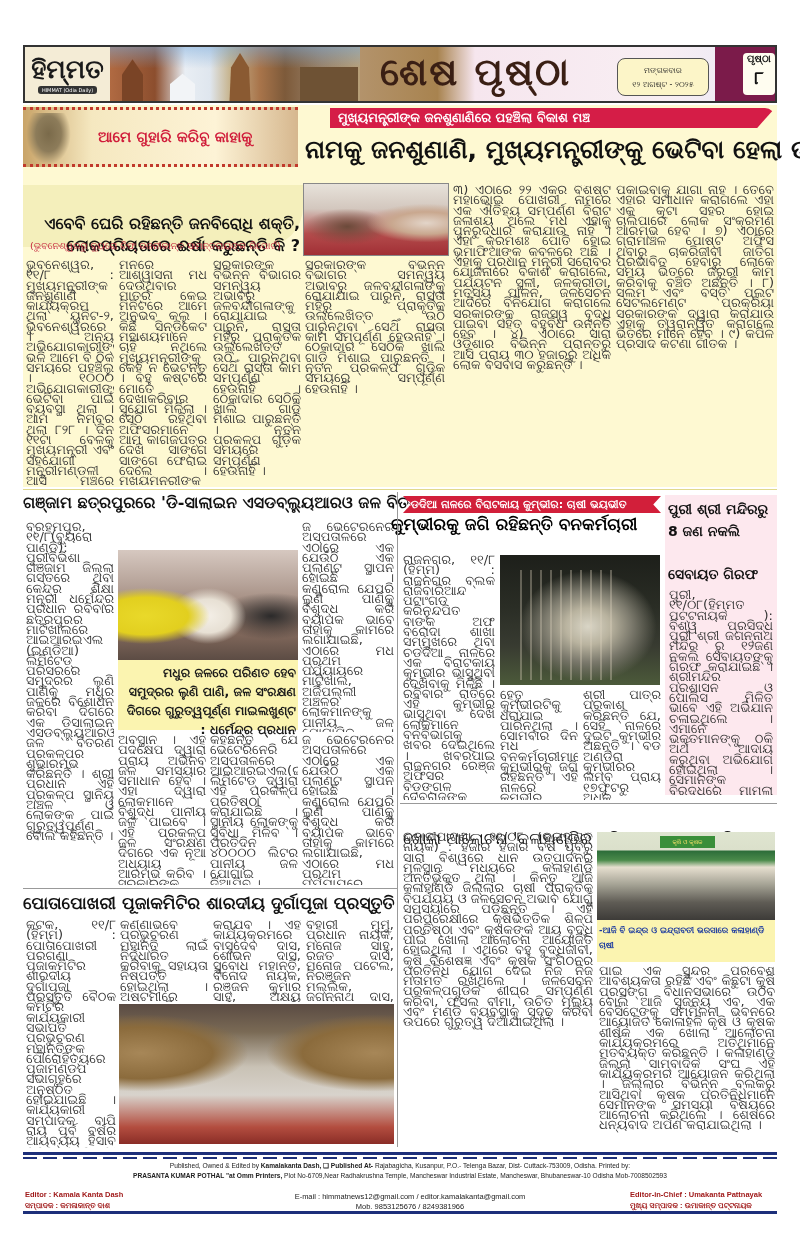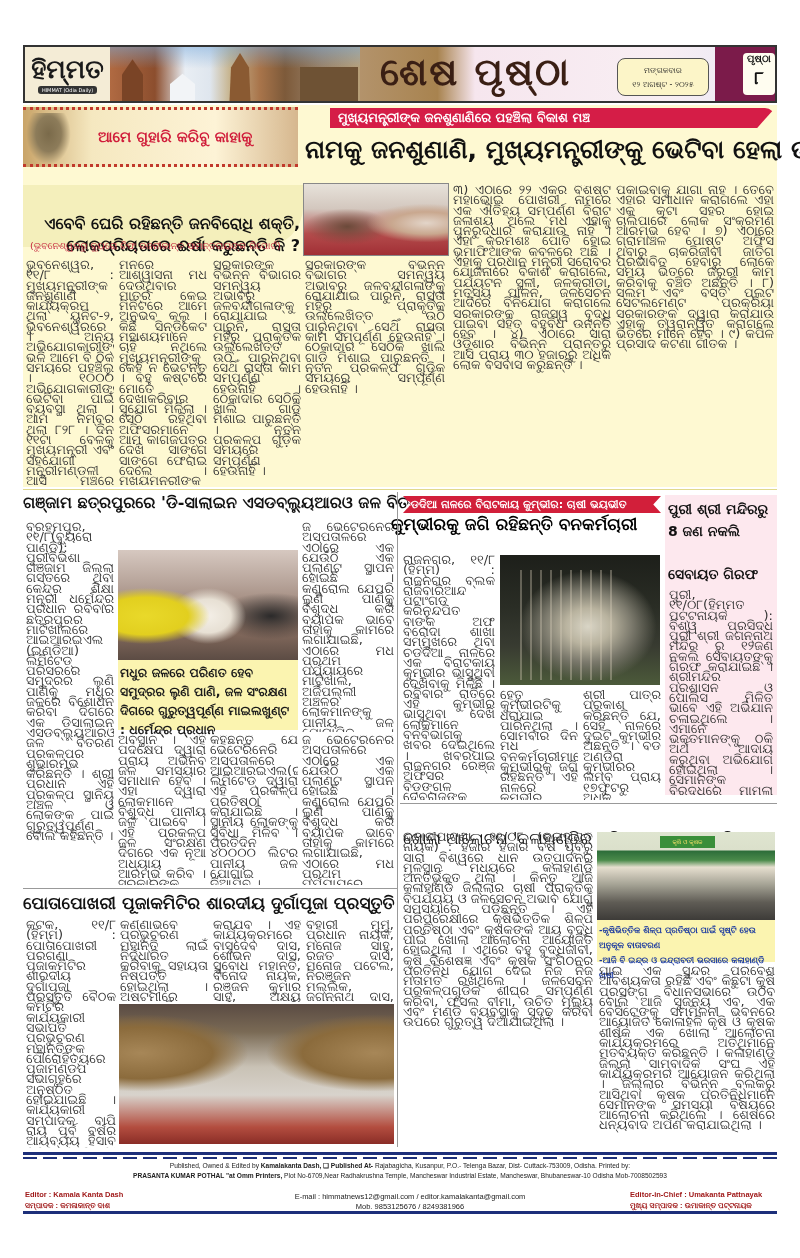--- a/index.html
+++ b/index.html
@@ -38,21 +38,21 @@
   .col-text { font-size: 13px; line-height: 10.3px; color: #333; text-align: justify; overflow: hidden; }
 
   
   .mid-left-headline { left: 23px; top: 493px; width: 370px; height: 26px; font-size: 16px; font-weight: bold; color: #111; white-space: nowrap; }
   .photo-mid-left { left: 118px; top: 550px; width: 180px; height: 110px; background:
       radial-gradient(ellipse at 15% 60%, #e9d92a 0%, #e2cf1f 20%, rgba(0,0,0,0) 30%),
       radial-gradient(ellipse at 50% 60%, #f4efe7 0%, #e7e0d4 18%, rgba(0,0,0,0) 30%),
       radial-gradient(ellipse at 85% 60%, #2b2a2a 0%, rgba(0,0,0,0) 25%),
       linear-gradient(180deg, #d6c8c0 0%, #b7a49a 30%, #8a6f61 70%, #5c4c44 100%); }
   .mid-quote-box { left: 118px; top: 660px; width: 180px; height: 70px; background: #fbf4b0; }
-  .mid-quote { left: 120px; top: 663px; width: 176px; font-size: 12.5px; font-weight: bold; color: #1a1a1a; line-height: 19px; text-align: left; }
+  .mid-quote { left: 120px; top: 663px; width: 176px; font-size: 12.5px; font-weight: bold; color: #1a1a1a; line-height: 19px; text-align: right; }
 
   .red-tag { left: 403px; top: 496px; width: 258px; height: 17px; background: #d21f3a; color: #fff; font-size: 11px; font-weight: bold; text-align:left; line-height:17px; clip-path: polygon(0 0, 100% 0, 97% 50%, 100% 100%, 0 100%, 3% 50%); }
   .croc-headline { left: 391px; top: 514px; width: 265px; font-size: 17px; font-weight: bold; color: #000000; white-space: nowrap; }
   .croc-photo { left: 500px; top: 555px; width: 160px; height: 130px; background:
       radial-gradient(ellipse at 55% 55%, #d9d5c6 0%, #b9b39f 18%, #7c7a6d 35%, rgba(0,0,0,0) 55%),
       linear-gradient(180deg, #1d1f1a 0%, #2a2d25 40%, #383b31 70%, #4c5a3a 100%); }
   .croc-bars { left: 520px; top: 570px; width: 100px; height: 110px; background: repeating-linear-gradient(90deg, rgba(220,210,190,0.35) 0px, rgba(220,210,190,0.35) 2px, transparent 2px, transparent 10px); }
   .puri-box { left: 665px; top: 495px; width: 112px; height: 300px; background: #fde8ee; }
   .puri-headline { left: 668px; top: 498px; width: 108px; font-size: 14px; font-weight: bold; color: #111; line-height: 22px; }
   .puri-sub { left: 668px; top: 544px; width: 108px; font-size: 14px; font-weight: bold; color: #111; }
@@ -155,21 +155,20 @@
 </div>
 <div class="abs puri-sub" style="top:566px;">ସେବାୟତ ଗିରଫ</div>
 <div class="abs col-text" style="left:669px;top:590px;width:104px;height:205px;">ପୁରୀ, ୧୧/୦୮(ହିମ୍ମତ ପଟ୍ଟନାୟକ ): ବିଶ୍ୱ ପ୍ରସିଦ୍ଧ ପୁରୀ ଶ୍ରୀ ଜଗନ୍ନାଥ ମନ୍ଦିର ରୁ ୧୨ଜଣ ନକଲି ସେବାୟତଙ୍କୁ ଗିରଫ କରାଯାଇଛି । ଶ୍ରୀମନ୍ଦିର ପ୍ରଶାସନ ଓ ପୋଲିସ ମିଳିତ ଭାବେ ଏହି ଅଭିଯାନ ଚଳାଇଥିଲେ । ଏମାନେ ଭକ୍ତମାନଙ୍କୁ ଠକି ଅର୍ଥ ଆଦାୟ କରୁଥିବା ଅଭିଯୋଗ ହୋଇଥିଲା । ସେମାନଙ୍କ ବିରୁଦ୍ଧରେ ମାମଲା ରୁଜୁ କରାଯାଇ ଅନୁସନ୍ଧାନ ଆରମ୍ଭ ହୋଇଛି । ଦେବୋତ୍ତର ମନ୍ତ୍ରୀ ଏବଂ ସୁପରିଟେଣ୍ଡେଣ୍ଟ ଏହି ପଦକ୍ଷେପକୁ ସ୍ୱାଗତ କରିଛନ୍ତି । ଆଗକୁ ମଧ ଏଭଳି ଅଭିଯାନ ଜାରି ରହିବ ବୋଲି ପୋଲିସ ଜଣାଇଛି ।</div>
 
 <div class="abs kal-headline">ଖୋଲା ଆଲୋଚନା 'କଳାହାଣ୍ଡିର କୃଷି ଓ କୃଷକ' ଅନୁଷ୍ଠିତ</div>
 <div class="abs col-text" style="left:403px;top:832px;width:190px;height:315px;">ଭବାନୀପାଟଣା, ୧୧/୦୮ (କଳାହାଣ୍ଡି ନାୟକ) : ହଜାର ହଜାର ବର୍ଷ ପୂର୍ବରୁ ସାରା ବିଶ୍ୱରେ ଧାନ ଉତ୍ପାଦନର ମୂଳସ୍ଥାନ ମଧ୍ୟରେ କଳାହାଣ୍ଡି ଅନ୍ତର୍ଭୁକ୍ତ ଥିଲା । କିନ୍ତୁ ଆଜି କଳାହାଣ୍ଡି ଜିଲ୍ଲାର ଚାଷୀ ପ୍ରାକୃତିକ ବିପର୍ଯ୍ୟୟ ଓ ଜଳସେଚନ ଅଭାବ ଯୋଗୁଁ ସମସ୍ୟାରେ ପଡ଼ିଛନ୍ତି । ଏହି ପରିପ୍ରେକ୍ଷୀରେ କୃଷିଭିତ୍ତିକ ଶିଳ୍ପ ପ୍ରତିଷ୍ଠା ଏବଂ କୃଷକଙ୍କ ଆୟ ବୃଦ୍ଧି ପାଇଁ ଖୋଲା ଆଲୋଚନା ଆୟୋଜିତ ହୋଇଥିଲା । ଏଥିରେ ବହୁ ବୁଦ୍ଧିଜୀବୀ, କୃଷି ବିଶେଷଜ୍ଞ ଏବଂ କୃଷକ ସଂଗଠନର ପ୍ରତିନିଧି ଯୋଗ ଦେଇ ନିଜ ନିଜ ମତାମତ ରଖିଥିଲେ । ଜଳସେଚନ ପ୍ରକଳ୍ପଗୁଡିକ ଶୀଘ୍ର ସମ୍ପୂର୍ଣ୍ଣ କରିବା, ଫସଲ ବୀମା, ଉଚିତ ମୂଲ୍ୟ ଏବଂ ମଣ୍ଡି ବ୍ୟବସ୍ଥାକୁ ସୁଦୃଢ଼ କରିବା ଉପରେ ଗୁରୁତ୍ୱ ଦିଆଯାଇଥିଲା ।</div>
 <div class="abs kal-photo"></div>
 <div class="abs kal-banner">କୃଷି ଓ କୃଷକ</div>
 <div class="abs kal-sub-box"></div>
 <div class="abs kal-sub">
-  <div>-କୃଷିଭିତ୍ତିକ ଶିଳ୍ପ ପ୍ରତିଷ୍ଠା ପାଇଁ ସୃଷ୍ଟି ହେଉ ଅନୁକୂଳ ବାତାବରଣ</div>
   <div>-ଆଜି ବି ଇନ୍ଦ୍ର ଓ ଇନ୍ଦ୍ରାବତୀ ଭରସାରେ କଳାହାଣ୍ଡି ଚାଷୀ</div>
 </div>
 <div class="abs col-text" style="left:599px;top:966px;width:176px;height:181px;">ପାଇଁ ଏକ ସୁନ୍ଦର ପରିବେଶ ଆବଶ୍ୟକତା ରହିଛି ଏବଂ କିଛୁଟା କୃଷି ପ୍ରସଙ୍ଗ ବିଧାନସଭାରେ ଉଠିବ ବୋଲି ଆଜି ସୁଜନ୍ୟ ଏବ, ଏକ ବେସିଟେଙ୍କୁ ସମ୍ମିଳନୀ ଭବନରେ ଆୟୋଜିତ କୋଳାହଳି କୃଷି ଓ କୃଷକ ଶୀର୍ଷକ ଏକ ଖୋଲା ଆଲୋଚନା କାର୍ଯ୍ୟକ୍ରମରେ ଅତିଥିମାନେ ମତବ୍ୟକ୍ତ କରିଛନ୍ତି । କଳାହାଣ୍ଡି ଜିଲ୍ଲା ସାମ୍ବାଦିକ ସଂଘ ଏହି କାର୍ଯ୍ୟକ୍ରମର ଆୟୋଜନ କରିଥିଲା । ଜିଲ୍ଲାର ବିଭିନ୍ନ ବ୍ଲକରୁ ଆସିଥିବା କୃଷକ ପ୍ରତିନିଧିମାନେ ସେମାନଙ୍କ ସମସ୍ୟା ବିଷୟରେ ଆଲୋଚନା କରିଥିଲେ । ଶେଷରେ ଧନ୍ୟବାଦ ଅର୍ପଣ କରାଯାଇଥିଲା ।</div>
 
 <div class="abs bot-headline">ପୋତାପୋଖରୀ ପୂଜାକମିଟିର ଶାରଦୀୟ ଦୁର୍ଗାପୂଜା ପ୍ରସ୍ତୁତି</div>
 <div class="abs col-text" style="left:26px;top:920px;width:90px;height:228px;">କଟକ, ୧୧/୮ (ହିମ୍ମ) : ପୋତାପୋଖରୀ ପରଗଣା ପୂଜାକମିଟିର ଶାରଦୀୟ ଦୁର୍ଗାପୂଜା ପ୍ରସ୍ତୁତି ବୈଠକ କମିଟିର କାର୍ଯ୍ୟକାରୀ ସଭାପତି ପ୍ରଭୁଚରଣ ମହାନ୍ତିଙ୍କ ପୌରୋହିତ୍ୟରେ ପୂଜାମଣ୍ଡପ ସଭାଗୃହରେ ଅନୁଷ୍ଠିତ ହୋଇଯାଇଛି । କାର୍ଯ୍ୟକାରୀ ସମ୍ପାଦକ ବାପି ରାୟ ପୂର୍ବ ବର୍ଷର ଆୟବ୍ୟୟ ହିସାବ ପଠନ ପରେ ମା ଦୁର୍ଗାଙ୍କ ପୂଜା ବିଷୟକୁ ନେଇ ଆଲୋଚନା ହୋଇଥିଲା । ଆସନ୍ତା ନବରାତ୍ରରେ ମା ଦୁର୍ଗାଙ୍କ ମୂର୍ତ୍ତିଗଠନ ନିମନ୍ତେ ମାଟି ଅନୁକୂଳ ଅନୁଷ୍ଠିତ ହେବ । ପୂଜାମଣ୍ଡପ ଓ ମନ୍ଦିର ଧଉଳା ହେବ । ପାଠ ଦୁର୍ଗାଙ୍କ ନିକଟରେ କର୍ଣ୍ଣାଭବେ ମନୋଜ ମହାରଣା ଏବଂ ବ୍ରହ୍ମଚାରୀଙ୍କ ନିକଟରେ</div>
 <div class="abs col-text" style="left:120px;top:920px;width:88px;height:82px;">କର୍ଣ୍ଣାଭବେ ପ୍ରଭୁଚରଣ ମହାନ୍ତି ଲାଇଁ ନିର୍ଦ୍ଧାରିତ କରିବାକୁ ସହାୟତା ନିଷ୍ପତ୍ତି ହୋଇଥିଲା । ଅଷ୍ଟମୀରେ ଆଧ୍ୟାତ୍ମିକ ଓ ନବମୀ ଓ ଦଶମୀରେ ସାଂସ୍କୃତିକ କାର୍ଯ୍ୟକ୍ରମ ହେବ । ଦଶମୀରେ ୫ହଜାର ଭକ୍ତଙ୍କୁ ଦହି ପଖାଳ ଭୋଜନ</div>
 <div class="abs col-text" style="left:213px;top:920px;width:88px;height:82px;">କରାଯିବ । ଏହି କାର୍ଯ୍ୟକ୍ରମରେ ବାସୁଦେବ ଦାସ, ଶୋଭନ ଦାସ, ସୁବୋଧ ମହାନ୍ତି, ବିନୋଦ ନାୟକ, ରଞ୍ଜନ କୁମାର ସାହୁ, ଅକ୍ଷୟ କୁମାର ସ୍ୱାଇଁ, କଳିଙ୍ଗ ଦାସ, ସଞ୍ଜୟ ଦାସ, ରମେଶ ଦାସ, ବୈକୁଣ୍ଠ</div>
 <div class="abs col-text" style="left:306px;top:920px;width:88px;height:82px;">ବିହାରୀ ମୁର୍ମୁ, ପ୍ରଧାନ ନାୟକ, ମନୋଜ ସାହୁ, ରଜତ ଦାସ, ମନୋଜ ପଟେଲ, ନିରଞ୍ଜନ ମଲ୍ଲିକ, ଜଗନ୍ନାଥ ଦାସ, ଆଶୁତୋଷ ବିଶ୍ୱାଳ ଓ ପୋତାପୋଖରୀ ଯୁବକ ସଂଘର ସଦସ୍ୟମାନେ ଉପସ୍ଥିତ ଥିଲେ ।</div>
 <div class="abs group-photo"></div>

